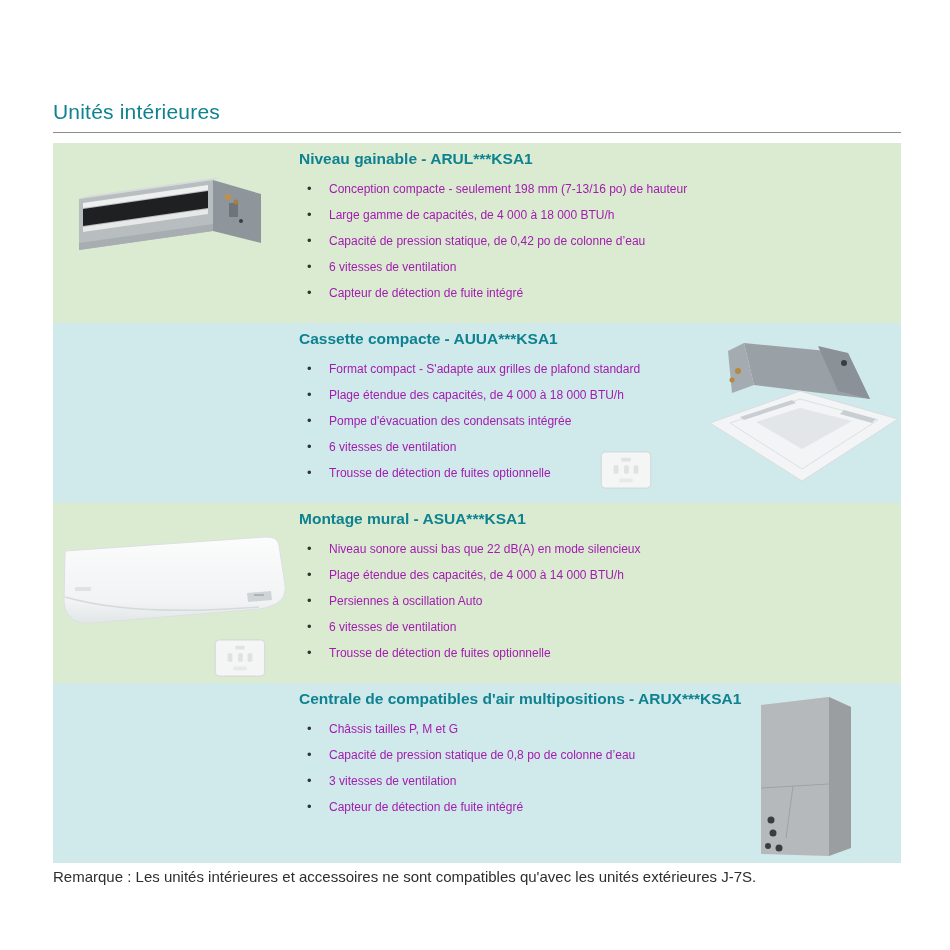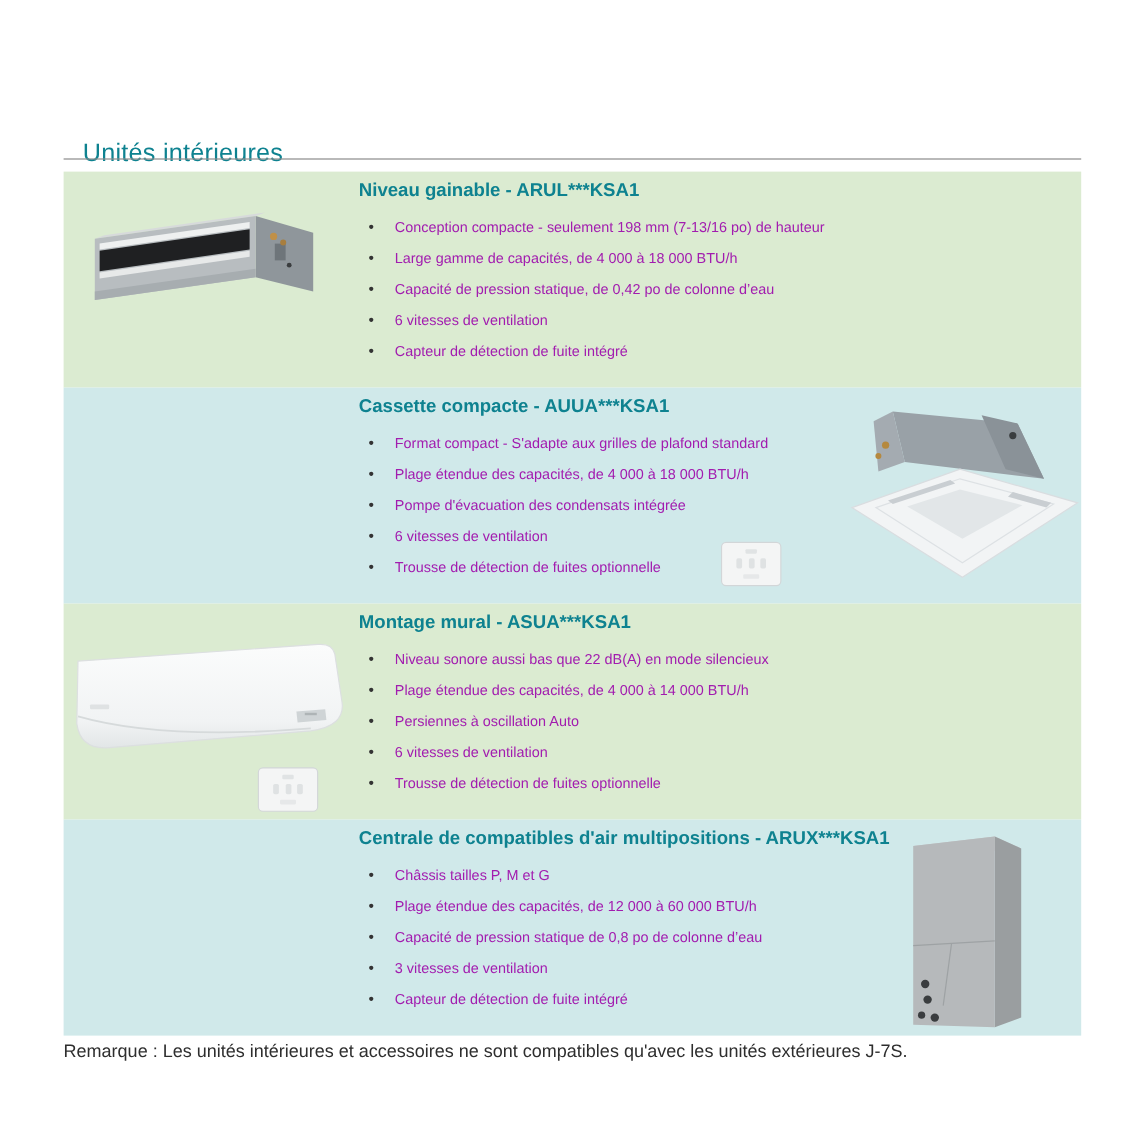--- a/index.html
+++ b/index.html
@@ -1,21 +1,21 @@
 <!DOCTYPE html>
 <html><head>
 <meta charset="utf-8">
 <style>
   html,body{margin:0;padding:0;background:#ffffff;}
   .page{
     position:relative;width:950px;height:950px;background:#ffffff;
     font-family:"Liberation Sans", sans-serif;overflow:hidden;
   }
   .page-title{
-    position:absolute;left:53px;top:100px;margin:16px;
+    position:absolute;left:53px;top:100px;margin:0;
     font-size:21px;font-weight:400;color:#0e8290;letter-spacing:0.2px;
   }
   .title-rule{
     position:absolute;left:53px;top:132px;width:848px;height:1px;
     background:#8c8c8c;
   }
   .rows{position:absolute;left:53px;top:143px;width:848px;}
   .row{position:relative;width:848px;height:180px;}
   .row-green{background:#dbebd1;}
   .row-blue{background:#d0e9ea;}
@@ -169,21 +169,20 @@
           <circle cx="40" cy="130" r="3.5" fill="#3a3d3f"></circle>
           <circle cx="42" cy="143" r="3.5" fill="#3a3d3f"></circle>
           <circle cx="37" cy="156" r="3" fill="#3a3d3f"></circle>
           <circle cx="48" cy="158" r="3.5" fill="#3a3d3f"></circle>
         </svg>
       </div>
       <div class="txt">
         <h2 class="sec-heading">Centrale de compatibles d'air multipositions - ARUX***KSA1</h2>
         <ul class="feature-list">
           <li>Châssis tailles P, M et G</li>
-          <li>Plage étendue des capacités, de 12 000 à 60 000 BTU/h</li>
           <li>Capacité de pression statique de 0,8 po de colonne d’eau</li>
           <li>3 vitesses de ventilation</li>
           <li>Capteur de détection de fuite intégré</li>
         </ul>
       </div>
     </section>
 
   </div>
 
   <p class="note">Remarque : Les unités intérieures et accessoires ne sont compatibles qu'avec les unités extérieures J-7S.</p>

